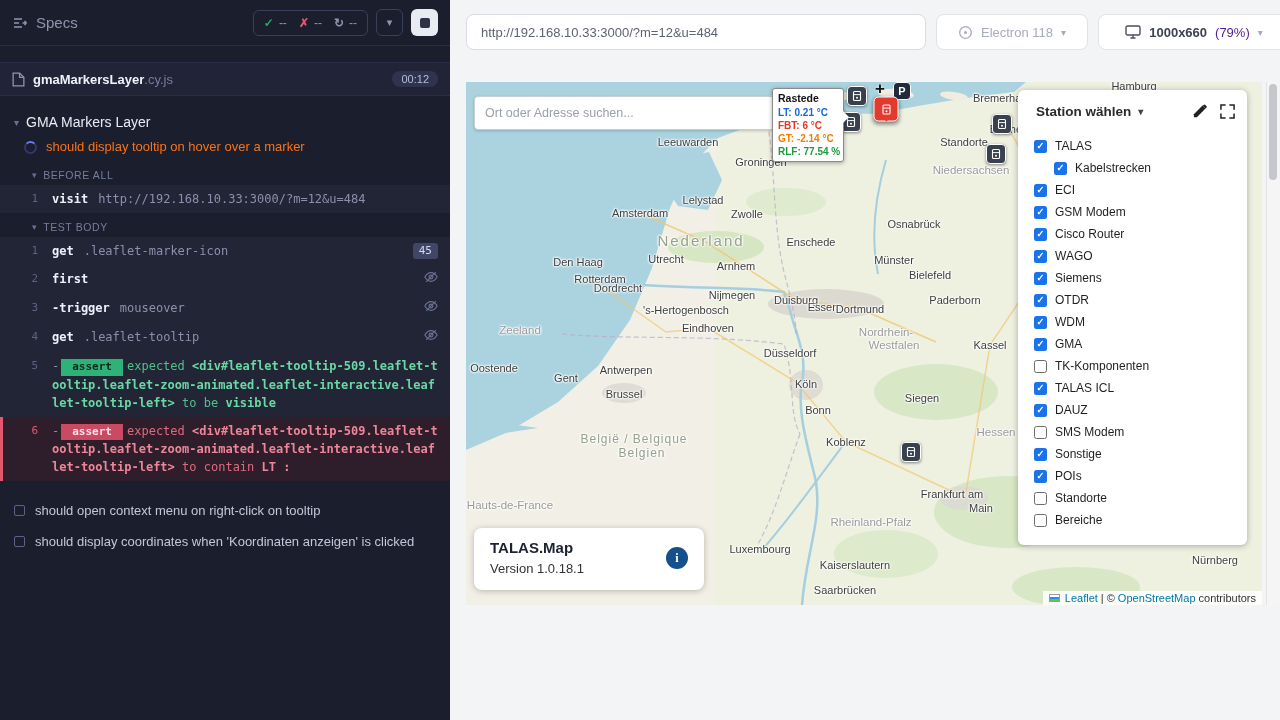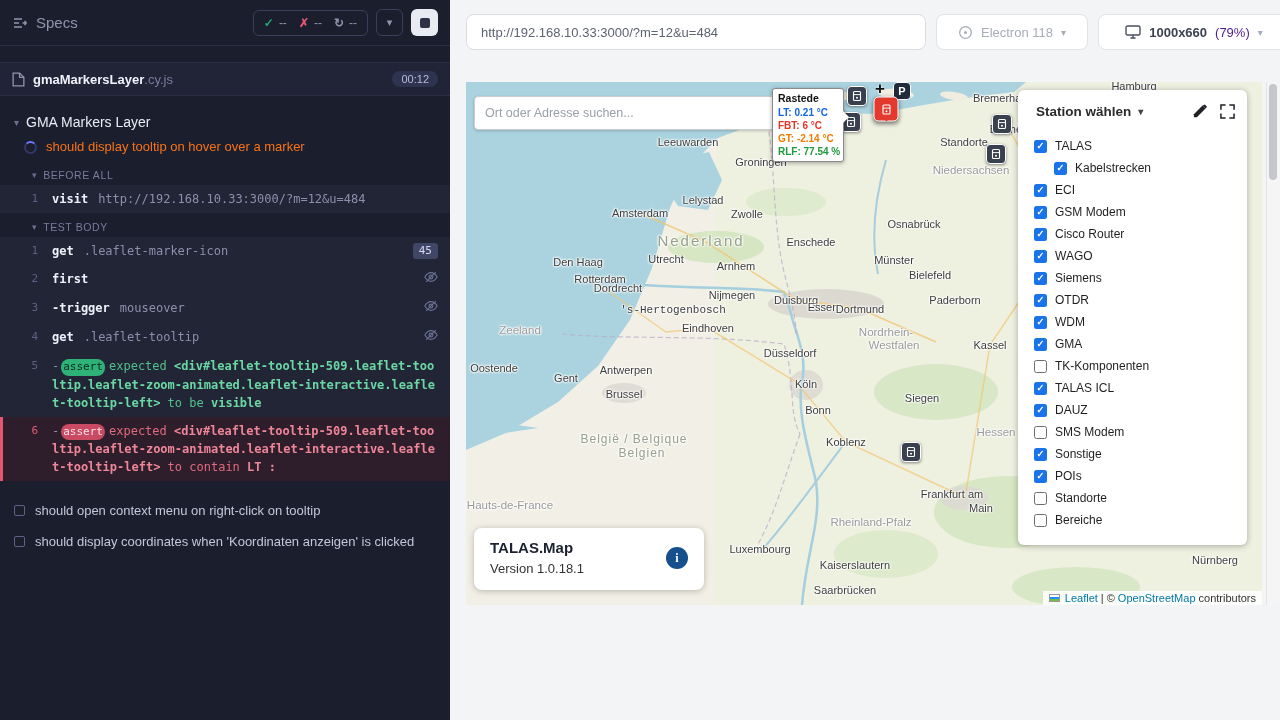--- a/index.html
+++ b/index.html
@@ -34,21 +34,21 @@
   .section-hdr .caret{font-size:9px}
 
   .cmds{font-family:"DejaVu Sans Mono",monospace;font-size:12px;line-height:1.5}
   .cmd-row{display:flex;align-items:flex-start;background:#212536;padding:5px 12px 5px 0}
   .cmd-num{flex:0 0 52px;text-align:right;padding-right:14px;color:#5c6284;font-size:11px;padding-top:1px}
   .cmd-method{font-weight:bold;color:#eef0fa;margin-right:10px;white-space:nowrap}
   .cmd-args{color:#8b90ad;flex:1;word-break:break-all}
   .count-badge{margin-left:8px;background:#404666;color:#d6d9ef;border-radius:3px;padding:0 6px;font-size:11px;align-self:center}
   .eye{align-self:center;margin-left:8px;flex:0 0 auto}
   .cmd-assert{flex:1}
-  .assert-badge{display:inline-block;border-radius:8px;padding:0 2px;font-weight:normal;font-size:11px;margin:0 4px 0 2px}
+  .assert-badge{display:inline-block;border-radius:0;padding:0 11px;font-weight:bold;font-size:11px;margin:0 4px 0 2px}
   .cmd-row.passed .assert-badge{background:#2eb277;color:#0b2a1b}
   .cmd-row.failed .assert-badge{background:#c84a63;color:#ffe3e9}
   .cmd-row.passed .seg{color:#52c08d}
   .cmd-row.passed .seg.b{color:#6bd8a4;font-weight:bold;word-break:break-all}
   .cmd-row.failed{background:#2e1e2b;border-left:3px solid #e45770}
   .cmd-row.failed .cmd-num{flex-basis:49px;color:#e45770}
   .cmd-row.failed .seg{color:#e06a7e}
   .cmd-row.failed .seg.b{color:#ee8699;font-weight:bold;word-break:break-all}
   .dash{color:#8b90ad}
 
@@ -318,21 +318,21 @@
         <div class="lbl city" style="left: 174px; top: 131px;">Amsterdam</div>
         <div class="lbl city" style="left: 237px; top: 118px;">Lelystad</div>
         <div class="lbl city" style="left: 281px; top: 132px;">Zwolle</div>
         <div class="lbl country" style="left: 235px; top: 158px;">Nederland</div>
         <div class="lbl city" style="left: 200px; top: 177px;">Utrecht</div>
         <div class="lbl city" style="left: 112px; top: 180px;">Den Haag</div>
         <div class="lbl city" style="left: 134px; top: 197px;">Rotterdam</div>
         <div class="lbl city" style="left: 270px; top: 184px;">Arnhem</div>
         <div class="lbl city" style="left: 266px; top: 213px;">Nijmegen</div>
         <div class="lbl city" style="left: 152px; top: 206px;">Dordrecht</div>
-        <div class="lbl city" style="left: 207px; top: 228px; font-family: Liberation Mono, monospace;">'s-Hertogenbosch</div>
+        <div class="lbl city" style="left: 220px; top: 228px;">'s-Hertogenbosch</div>
         <div class="lbl city" style="left: 242px; top: 246px;">Eindhoven</div>
         <div class="lbl city" style="left: 345px; top: 160px;">Enschede</div>
         <div class="lbl city" style="left: 448px; top: 142px;">Osnabrück</div>
         <div class="lbl city" style="left: 428px; top: 178px;">Münster</div>
         <div class="lbl city" style="left: 330px; top: 218px;">Duisburg</div>
         <div class="lbl city" style="left: 357px; top: 225px;">Essen</div>
         <div class="lbl city" style="left: 394px; top: 227px;">Dortmund</div>
         <div class="lbl city" style="left: 464px; top: 193px;">Bielefeld</div>
         <div class="lbl city" style="left: 489px; top: 218px;">Paderborn</div>
         <div class="lbl city" style="left: 524px; top: 263px;">Kassel</div>

